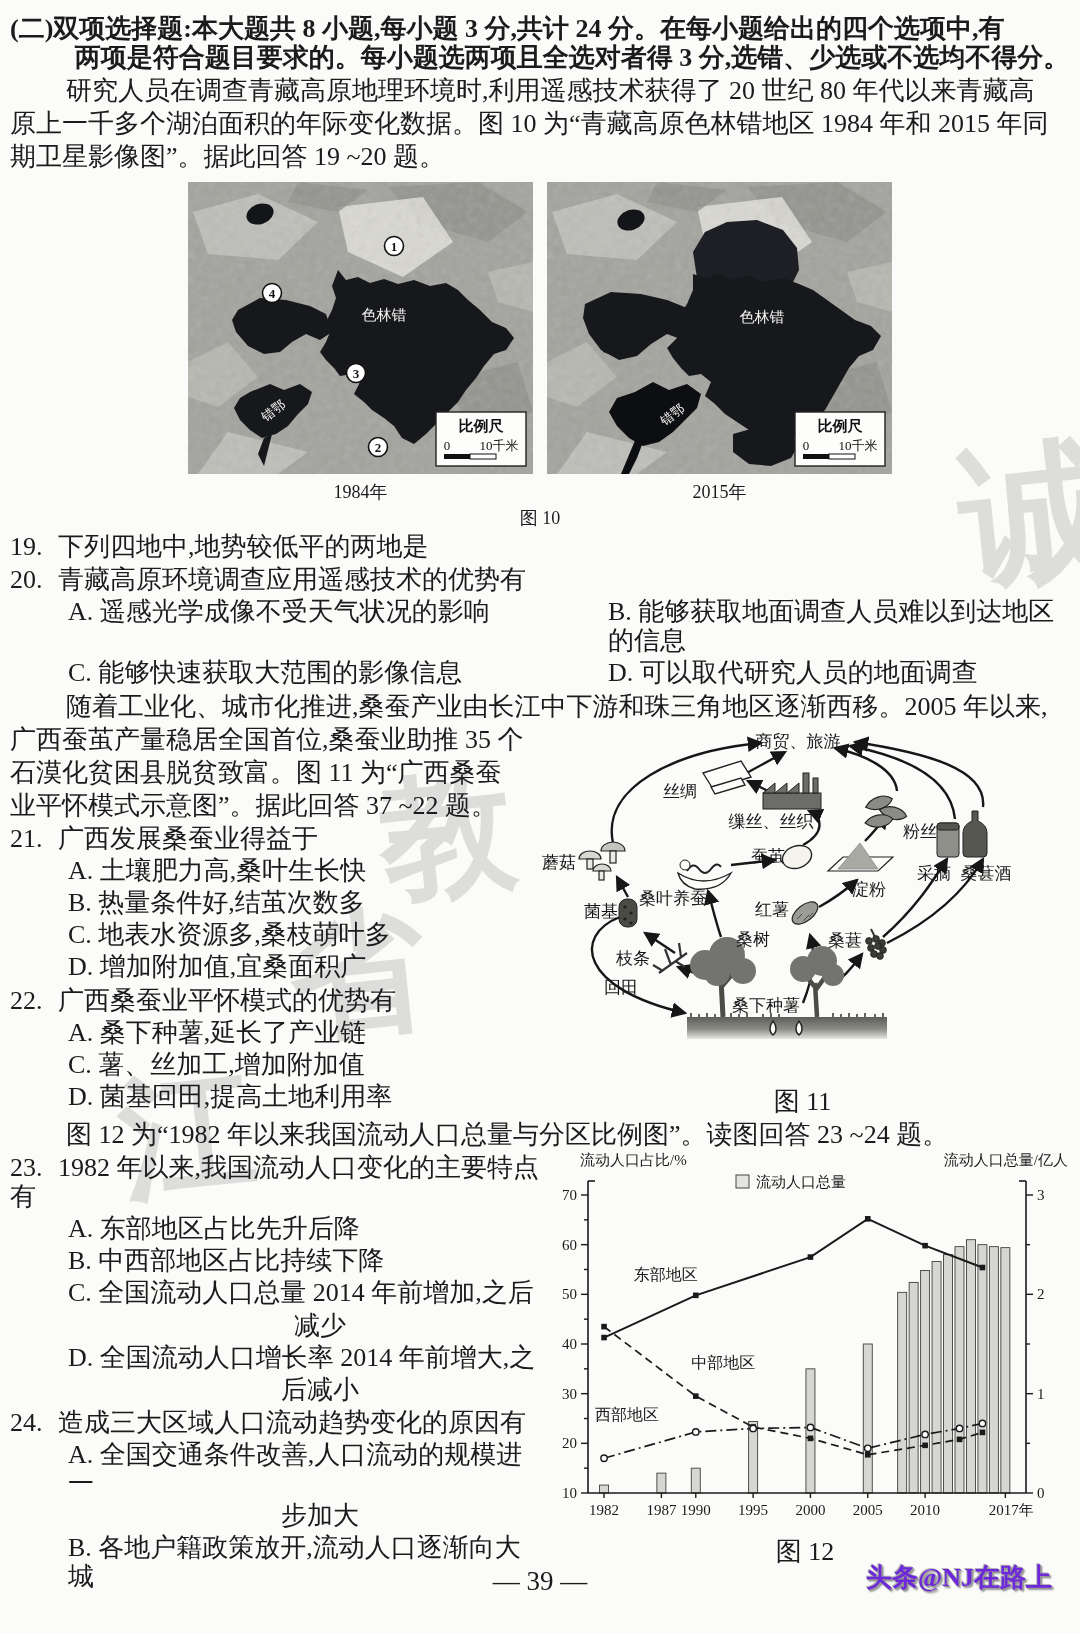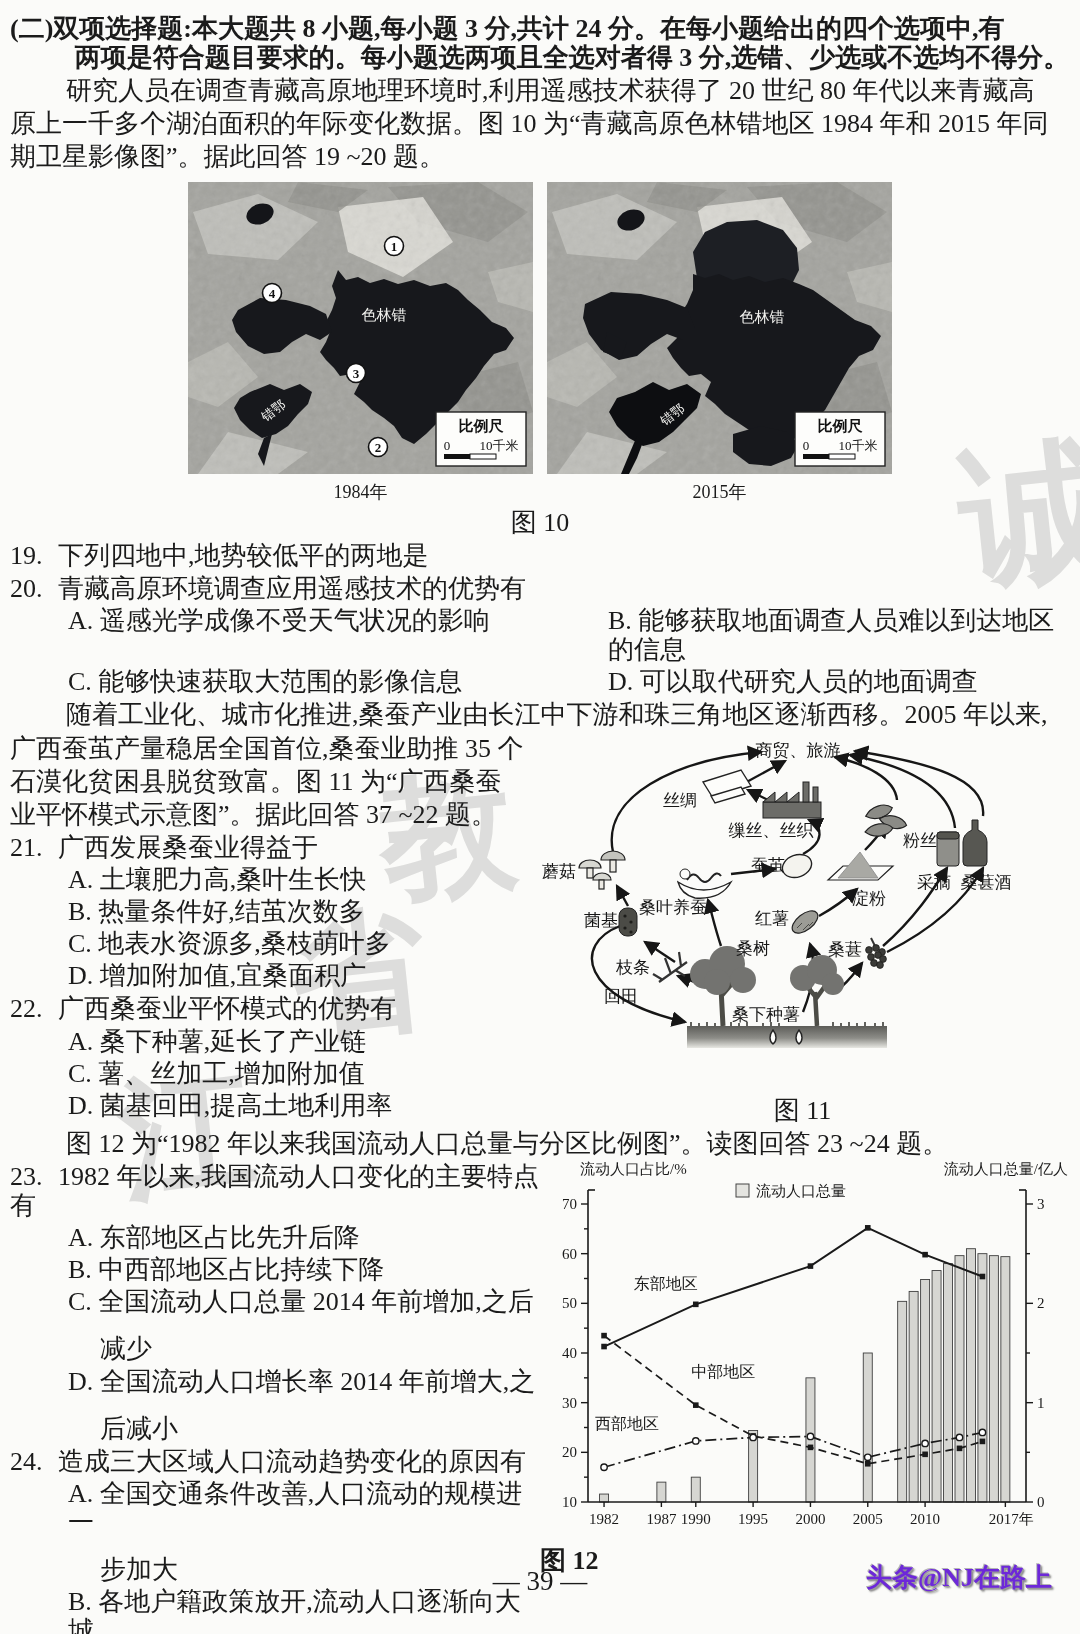--- a/index.html
+++ b/index.html
@@ -8,38 +8,38 @@
         line-height:1.12;overflow:hidden;}
   .content{position:relative;z-index:2;padding:14px 10px 0 10px;}
   .bold{font-weight:bold;}
   .hdr-line{white-space:nowrap;}
   .hang{padding-left:64px;text-align:center;}
   .indent2{text-indent:56px;}
   .tline{margin-top:4px;}
   .qstem{margin-top:4px;}
   .qnum{display:inline-block;min-width:48px;}
   .opt{padding-left:58px;margin-top:3px;}
-  .opt-cont{padding-left:90px;margin-top:18px;}
+  .opt-cont{padding-left:90px;margin-top:3px;text-align:center;}
   .row19{display:flex;margin-top:3px;}
   .row19 span{display:inline-block;}
   .o19a{margin-left:58px;width:245px;}
   .o19b{width:240px;}
   .o19c{width:240px;}
   .grid20{display:flex;justify-content:center;}
   .grid20 .colL{width:540px;}
   .grid20 .colR{flex:1;}
   .tworow{display:flex;align-items:flex-start;}
   .tc-left{width:535px;}
   .tc-right{width:535px;position:relative;}
   .figrow{display:flex;justify-content:center;gap:14px;margin-top:10px;}
   .figpanel{text-align:center;}
   .figyear{font-size:18px;margin-top:2px;}
-  .figcap{text-align:center;font-size:26px;margin-top:6px;}
+  .figcap{text-align:center;font-size:18px;margin-top:6px;}
   .figcap11{text-align:center;font-size:26px;margin-top:2px;}
-  .fig12cap{text-align:left;font-size:26px;margin-top:2px;font-weight:bold;}
+  .fig12cap{text-align:center;font-size:26px;margin-top:2px;}
   svg text{font-family:"Liberation Serif","DejaVu Serif",serif;}
   .footer-page{position:absolute;left:0;width:100%;text-align:center;bottom:38px;font-size:27px;z-index:3;}
   .footer-credit{position:absolute;right:28px;bottom:42px;font-size:26px;font-weight:bold;z-index:3;
       color:#6d28d9;text-shadow:1px 1px 0 #9b9b9b,2px 2px 2px #808080,-1px -1px 0 #b5b5b5;}
   .stamp{position:absolute;z-index:1;color:#9a9a9a;opacity:0.30;font-size:150px;font-weight:bold;
       transform:rotate(-6deg);pointer-events:none;}
   .stamp1{left:960px;top:430px;}
   .stamp2{left:380px;top:760px;font-size:135px;}
   .stamp3{left:290px;top:900px;font-size:135px;}
   .stamp4{left:120px;top:1060px;font-size:135px;}

